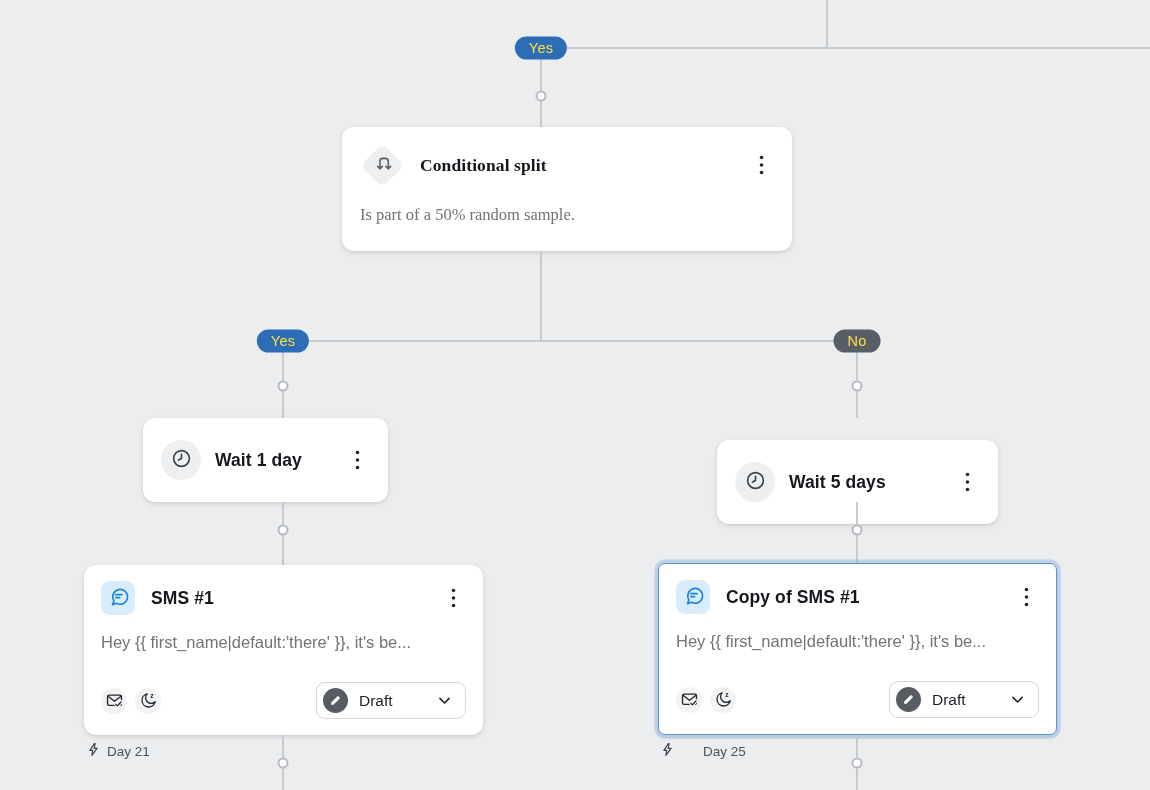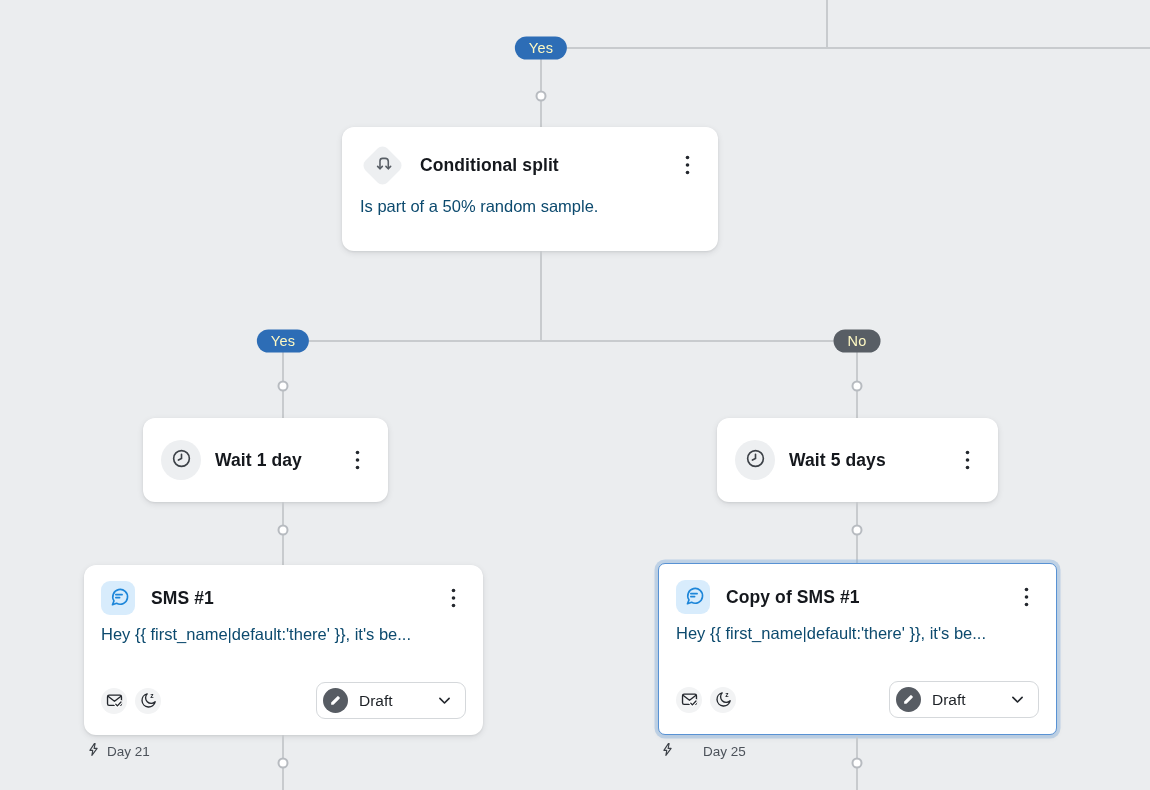--- a/index.html
+++ b/index.html
@@ -21,21 +21,21 @@
   .hline { position:absolute; height:2px; background:#c8cbce; }
   .port {
     position:absolute; width:11px; height:11px;
     background:#ffffff; border:2px solid #b7bbc0; border-radius:50%;
     transform:translate(-50%,-50%);
   }
   
   .pill {
     position:absolute; transform:translate(-50%,-50%);
     padding:3px 14px 4px; border-radius:12px;
-    font-size:14.5px; line-height:16px; color:#fef9c3;
+    font-size:14.5px; line-height:16px; color:#fde047;
     letter-spacing:.2px;
   }
   .pill.blue { background:#2d6db6; }
   .pill.gray { background:#585e65; }
   
   .card {
     position:absolute; background:#ffffff; border-radius:12px;
     box-shadow:0 1px 2px rgba(30,34,40,.08), 0 2px 6px rgba(30,34,40,.10);
     display:flex; flex-direction:column;
   }
@@ -48,21 +48,21 @@
   .card-title {
     font-size:17.5px; font-weight:700; color:#15181d;
     margin-left:16px; letter-spacing:.1px;
   }
   .kebab {
     margin-left:auto; width:26px; height:30px;
     display:flex; align-items:center; justify-content:center;
     cursor:pointer; border-radius:6px;
   }
   .card-body {
-    margin-top:10px; font-size:16.5px; color:#0c4a6e;
+    margin-top:18px; font-size:16.5px; color:#737373;
     white-space:nowrap; overflow:hidden;
   }
   
   .diamond-wrap {
     width:44px; height:44px; flex:0 0 44px;
     display:flex; align-items:center; justify-content:center;
   }
   .diamond {
     width:31px; height:31px; background:#edeff1; border-radius:7px;
     transform:rotate(45deg);
@@ -106,21 +106,21 @@
 <body>
 
 <div id="canvas">
 
   <div class="vline" style="left:826px; top:0; height:48px;"></div>
   <div class="hline" style="left:541px; top:47px; width:609px;"></div>
   <div class="vline" style="left:539.5px; top:48px; height:79px;"></div>
   <div class="port" style="left:540.5px; top:96px;"></div>
   <div class="pill blue" style="left:541px; top:48px;">Yes</div>
 
-  <div class="card" style="left:342px; top:127px; width:376px; height:124px;">
+  <div class="card" style="left:342px; top:127px; width:450px; height:124px;font-family:Liberation Serif, serif;">
     <div class="card-pad">
       <div class="card-header">
         <div class="diamond-wrap">
           <div class="diamond">
             <span>
               <svg width="21" height="21" viewBox="0 0 24 24" fill="none" stroke="#585e65" stroke-width="1.8" stroke-linecap="round" stroke-linejoin="round">
                 <path d="M7.5 17 V8.5 q0 -3 3 -3 h3 q3.5 0 3.5 3.5 V17"></path>
                 <polyline points="4.8,14.6 7.5,17.4 10.2,14.6"></polyline>
                 <polyline points="14.3,14.6 17,17.4 19.7,14.6"></polyline>
               </svg>
@@ -167,21 +167,21 @@
           <svg width="5" height="20" viewBox="0 0 5 20" fill="#23272d">
             <circle cx="2.5" cy="2.5" r="1.8"></circle>
               <circle cx="2.5" cy="10" r="1.8"></circle>
               <circle cx="2.5" cy="17.5" r="1.8"></circle>
           </svg>
         </div>
       </div>
     </div>
   </div>
 
-  <div class="card" style="left:717px; top:418px; width:281px; height:84px;">
+  <div class="card" style="left:717px; top:440px; width:281px; height:84px;">
     <div class="card-pad" style="justify-content:center;">
       <div class="card-header">
         <div class="circle-icon">
           <span>
             <svg width="23" height="23" viewBox="0 0 24 24" fill="none" stroke="#3c4147" stroke-width="1.7" stroke-linecap="round">
               <circle cx="12" cy="12" r="8.2"></circle>
               <polyline points="12,7.6 12,12 8.8,13.6"></polyline>
             </svg>
           </span>
         </div>

